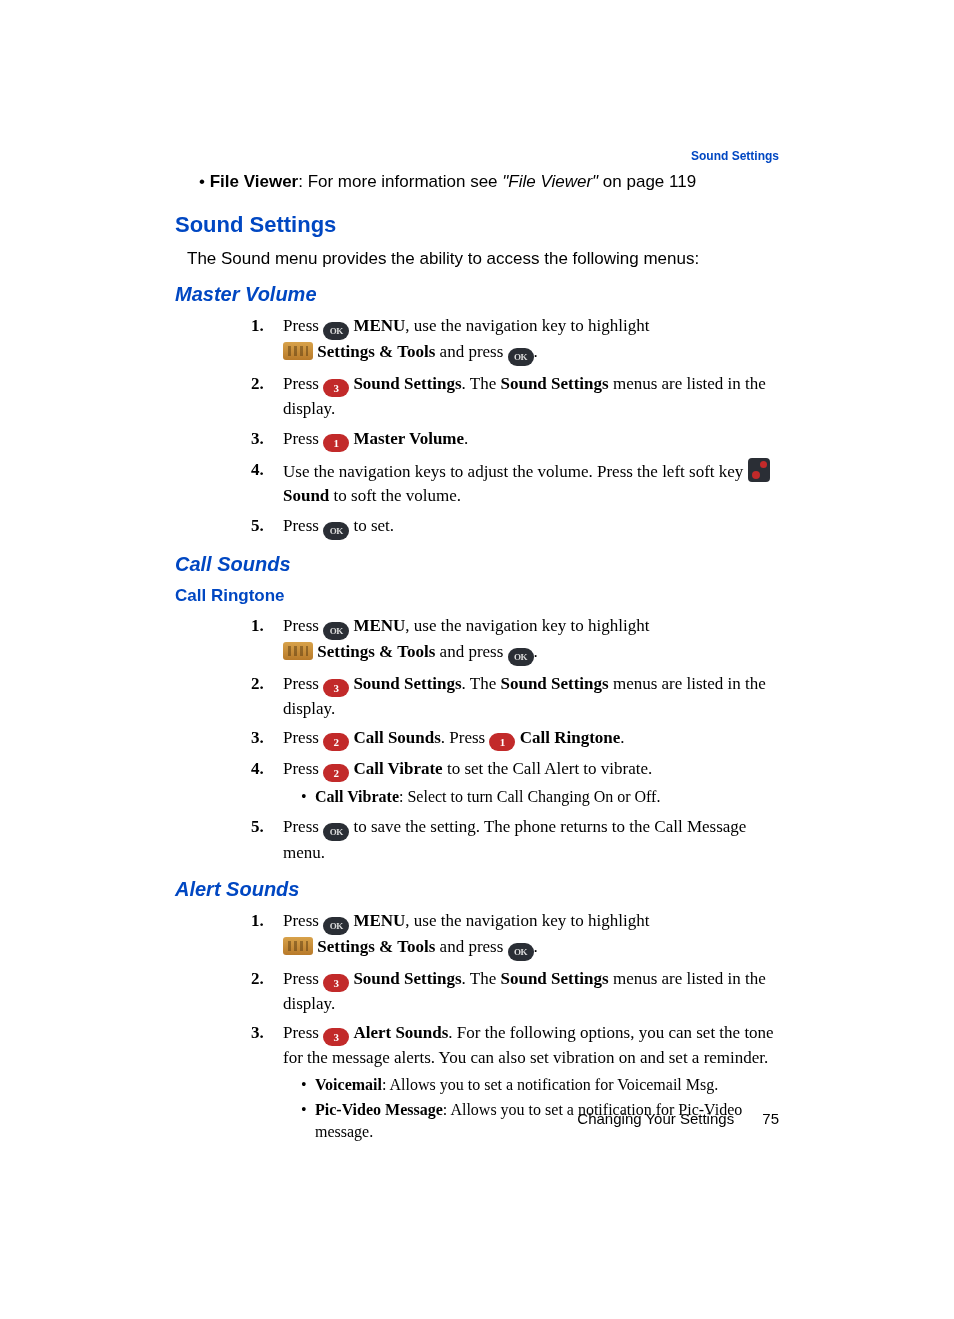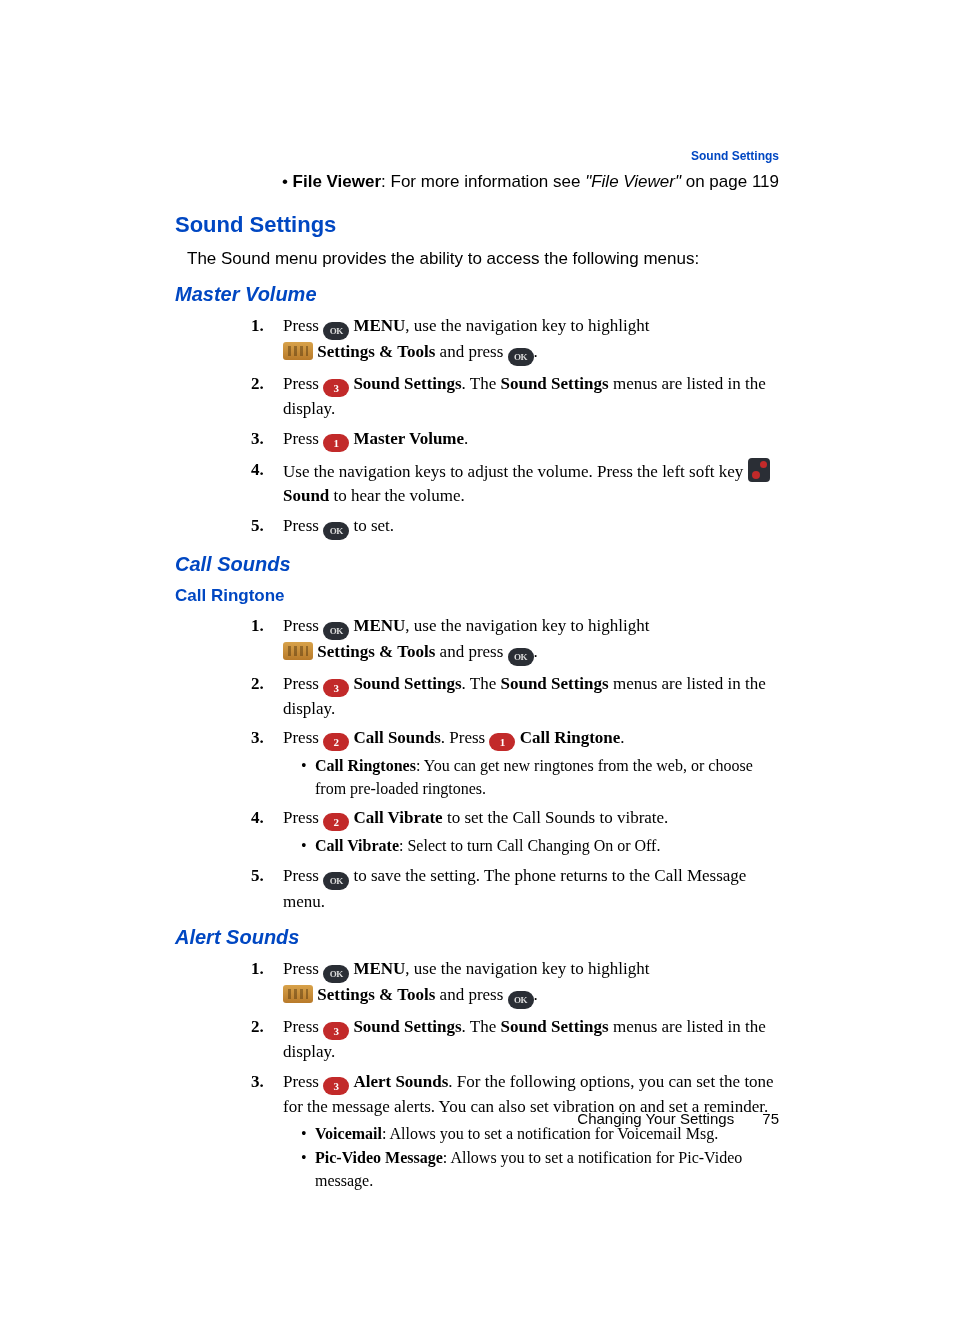--- a/index.html
+++ b/index.html
@@ -18,21 +18,20 @@
     position: absolute;
     top: 148px;
     right: 175px;
     color: #0047c2;
     font-weight: bold;
     font-size: 12px;
   }
   .bullet-top {
     margin-top: 30px;
     margin-left: 24px;
-    text-align: right;
   }
   .h1 {
     color: #0047c2;
     font-weight: 900;
     font-size: 22px;
     margin-top: 16px;
     margin-bottom: 6px;
     font-family: Arial, Helvetica, sans-serif;
   }
   .intro {
@@ -185,21 +184,21 @@
   <li>
     <span>Press </span><span class="icon-num">3</span>
     <b>Sound Settings</b><span>. The </span><b>Sound Settings</b><span> menus are listed in the display.</span>
   </li>
   <li>
     <span>Press </span><span class="icon-num">1</span>
     <b>Master Volume</b><span>.</span>
   </li>
   <li>
     <span>Use the navigation keys to adjust the volume. Press the left soft key </span><span class="icon-softkey"></span><br>
-    <b>Sound</b><span> to hear the volume.</span>
+    <b>Sound</b><span> to soft the volume.</span>
   </li>
   <li>
     <span>Press </span><span class="icon-ok"></span><span> to set.</span>
   </li>
 </ol>
 
 <div class="h2">Call Sounds</div>
 <div class="h3">Call Ringtone</div>
 <ol class="steps">
   <li>
@@ -209,27 +208,24 @@
     <b>Settings &amp; Tools</b><span> and press </span><span class="icon-ok"></span>.
   </li>
   <li>
     <span>Press </span><span class="icon-num">3</span>
     <b>Sound Settings</b><span>. The </span><b>Sound Settings</b><span> menus are listed in the display.</span>
   </li>
   <li>
     <span>Press </span><span class="icon-num">2</span>
     <b>Call Sounds</b><span>. Press </span><span class="icon-num">1</span>
     <b>Call Ringtone</b><span>.</span>
-    <ul class="sub">
-      <li><b>Call Ringtones</b><span>: You can get new ringtones from the web, or choose from pre-loaded ringtones.</span></li>
-    </ul>
   </li>
   <li>
     <span>Press </span><span class="icon-num">2</span>
-    <b>Call Vibrate</b><span> to set the Call Sounds to vibrate.</span>
+    <b>Call Vibrate</b><span> to set the Call Alert to vibrate.</span>
     <ul class="sub">
       <li><b>Call Vibrate</b><span>: Select to turn Call Changing On or Off.</span></li>
     </ul>
   </li>
   <li>
     <span>Press </span><span class="icon-ok"></span><span> to save the setting. The phone returns to the Call Message menu.</span>
   </li>
 </ol>
 
 <div class="h2">Alert Sounds</div>

